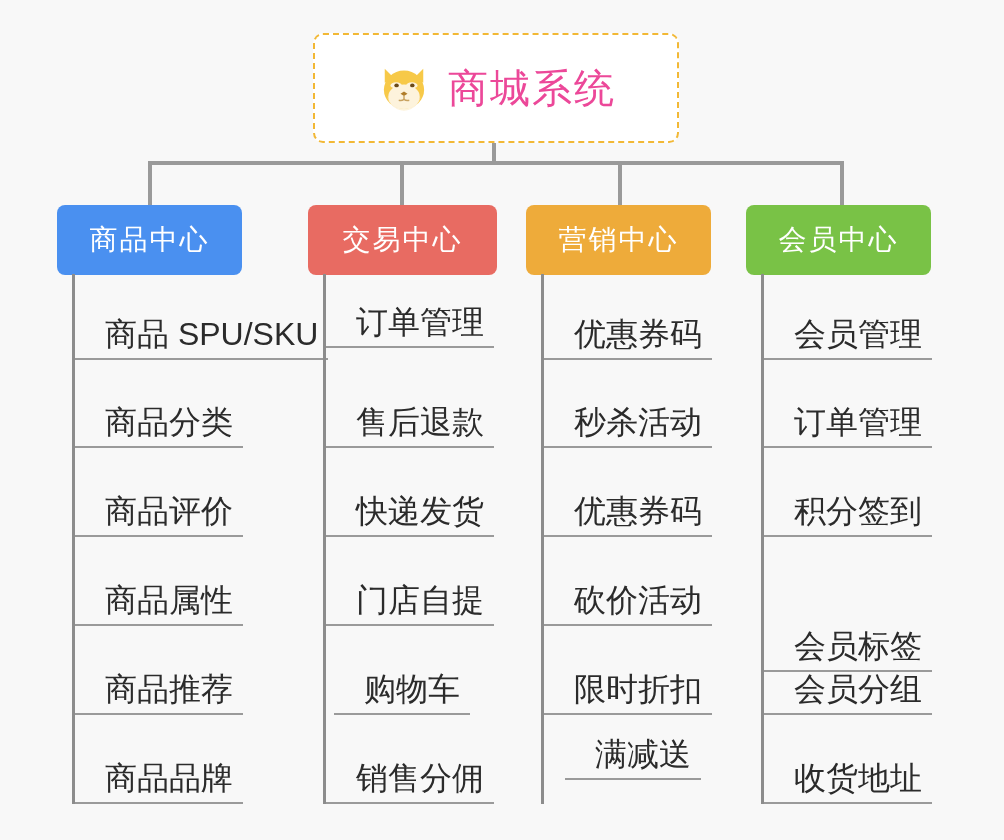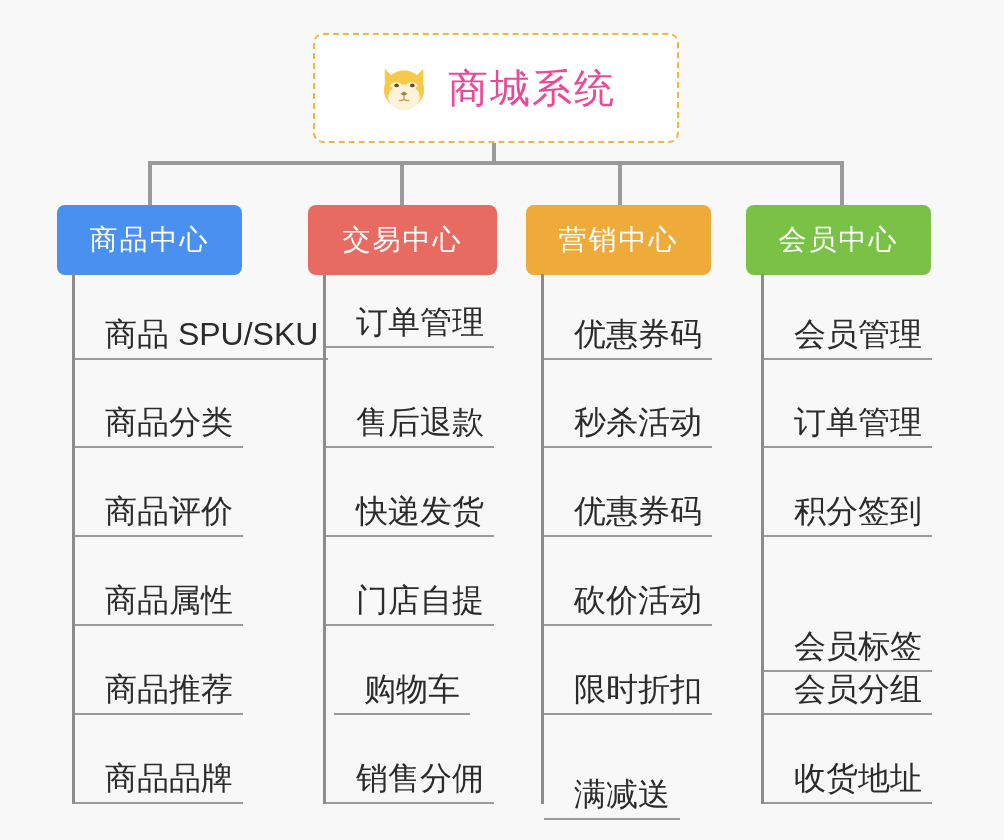--- a/index.html
+++ b/index.html
@@ -215,21 +215,21 @@
       <span class="leaf-rule"></span>
     </div>
     <div class="leaf" style="top:310px;">
       <span class="leaf-label">砍价活动</span>
       <span class="leaf-rule"></span>
     </div>
     <div class="leaf" style="top:399px;">
       <span class="leaf-label">限时折扣</span>
       <span class="leaf-rule"></span>
     </div>
-    <div class="leaf" style="top:504px;">
+    <div class="leaf" style="top:464px;padding-left:21px;">
       <span class="leaf-label">满减送</span>
       <span class="leaf-rule"></span>
     </div>
   </div>
 
   <div class="cat-box" style="left: 746px; top: 205px; width: 185px; background: rgb(121, 194, 70);">
     <span>会员中心</span>
   </div>
   <div class="column" style="left:761px; width:220px;">
     <div class="spine" style="height:530px;"></div>

